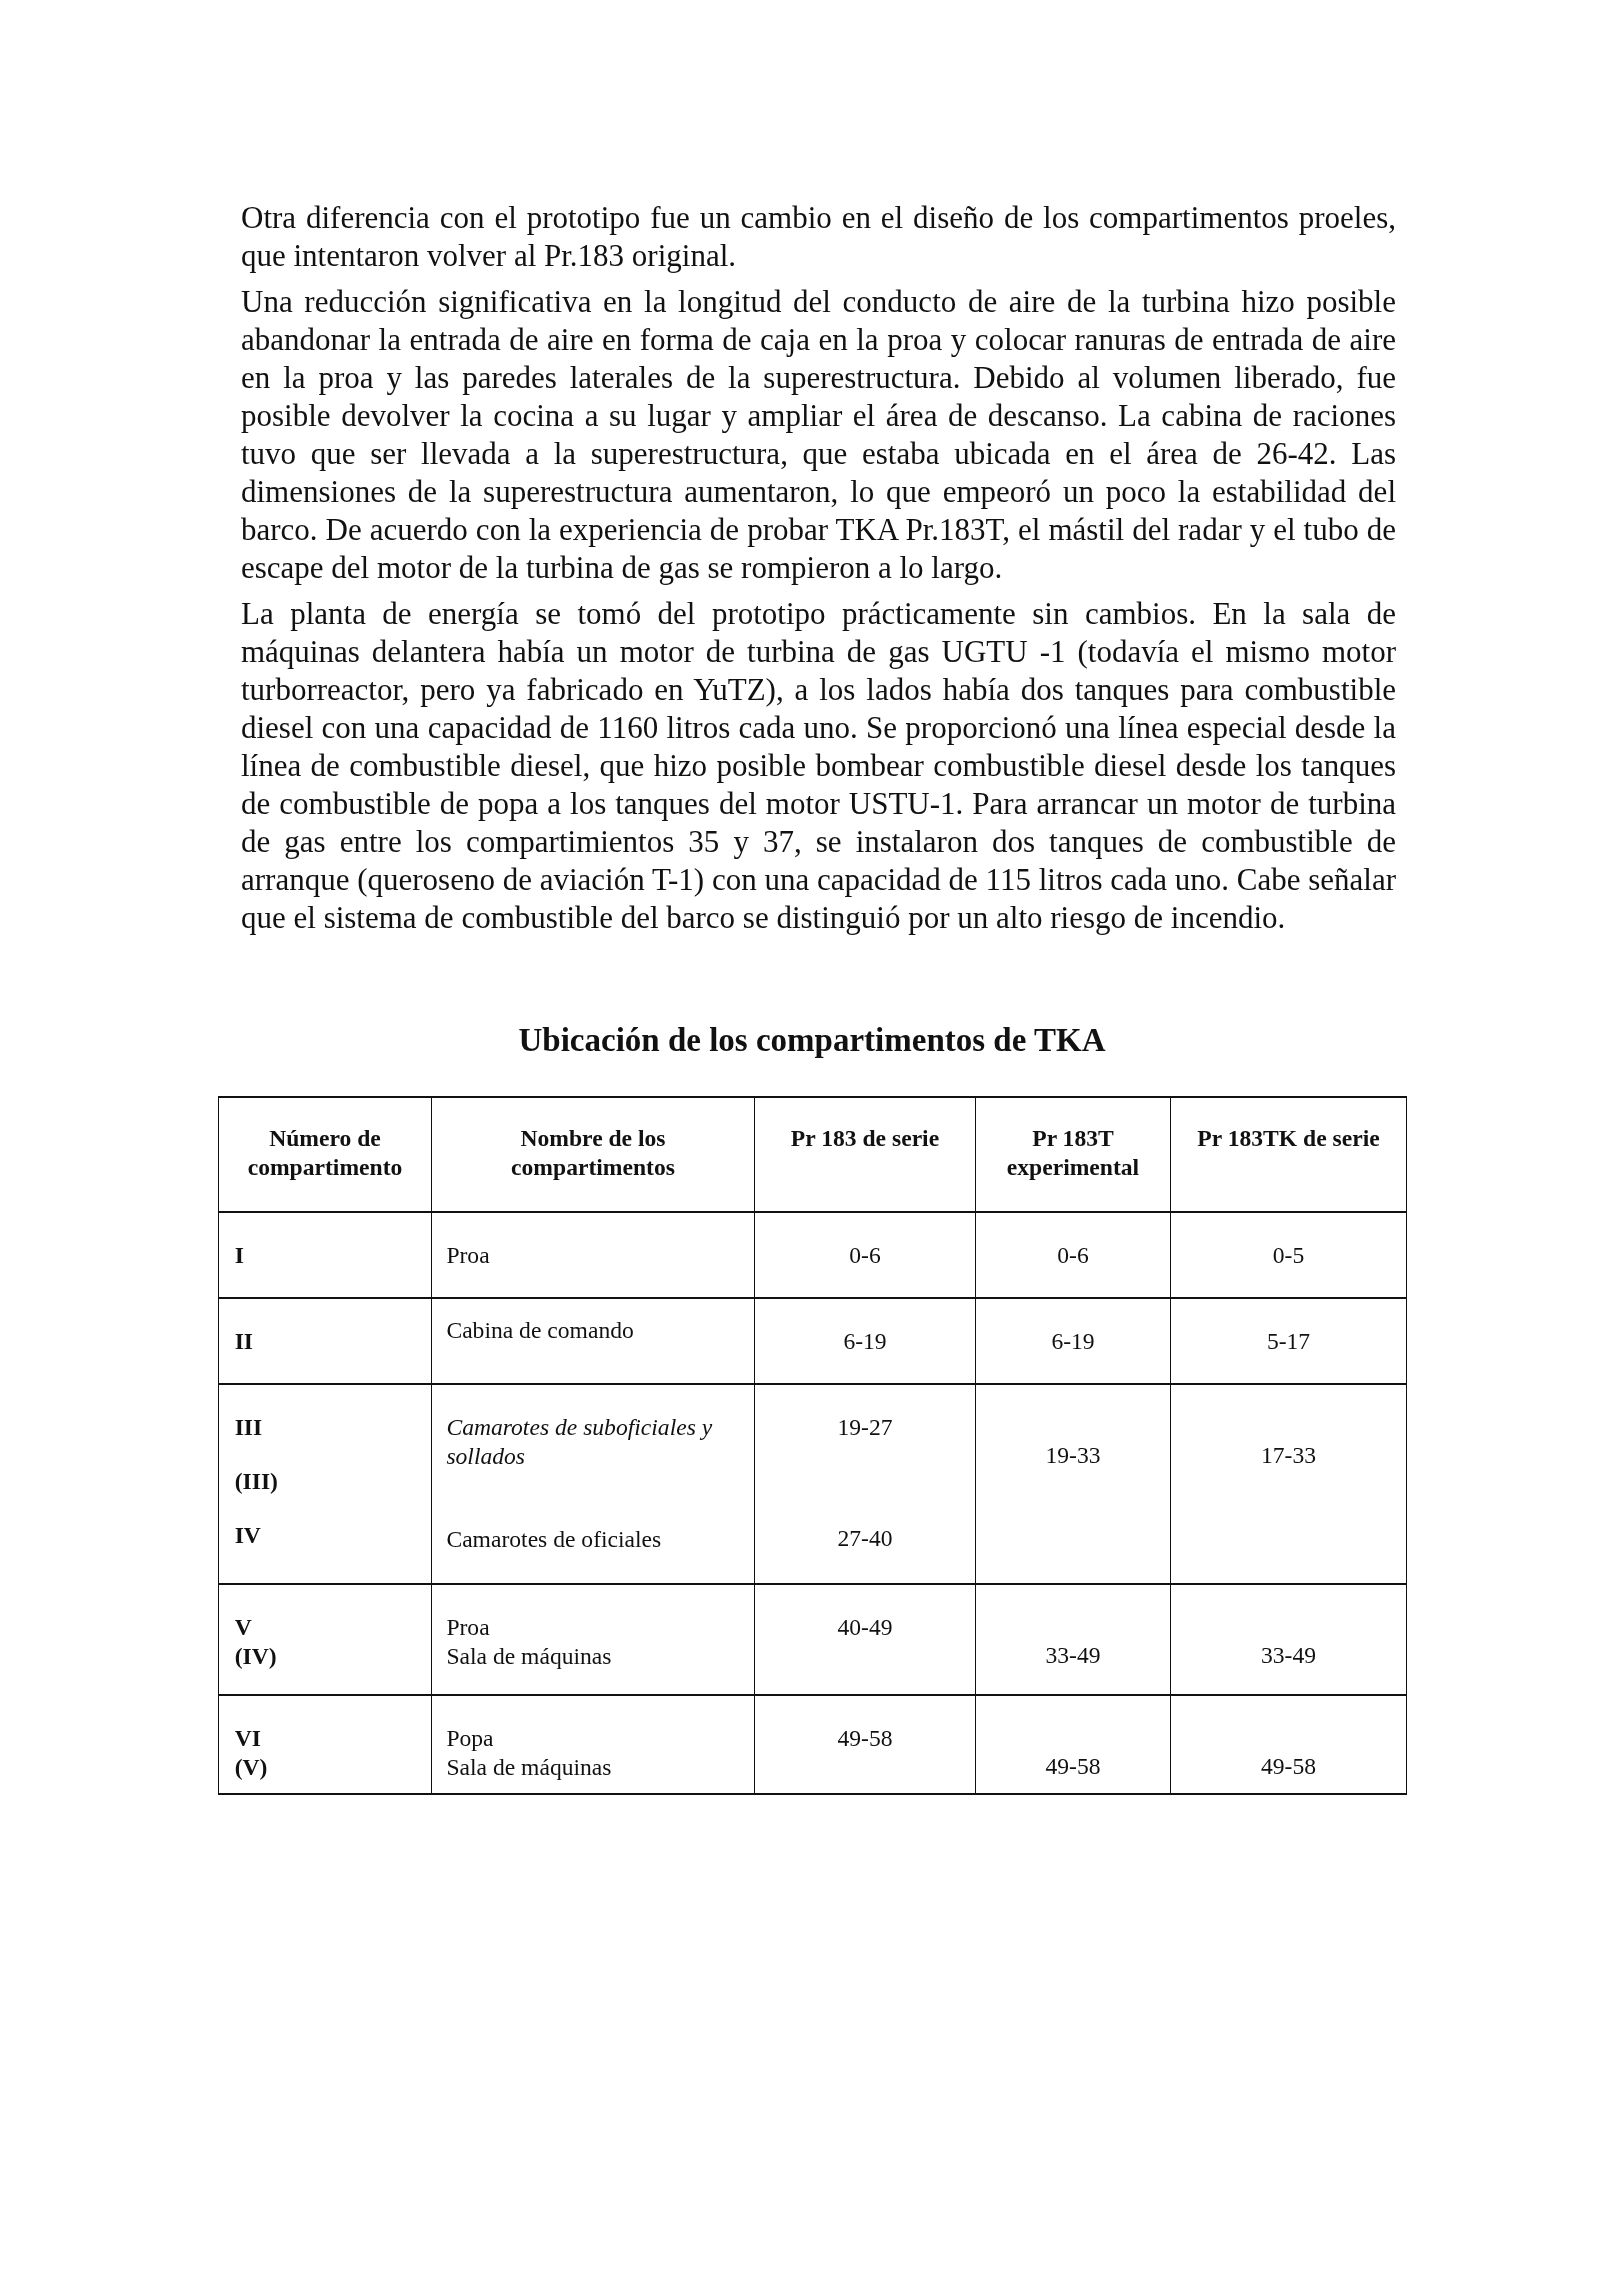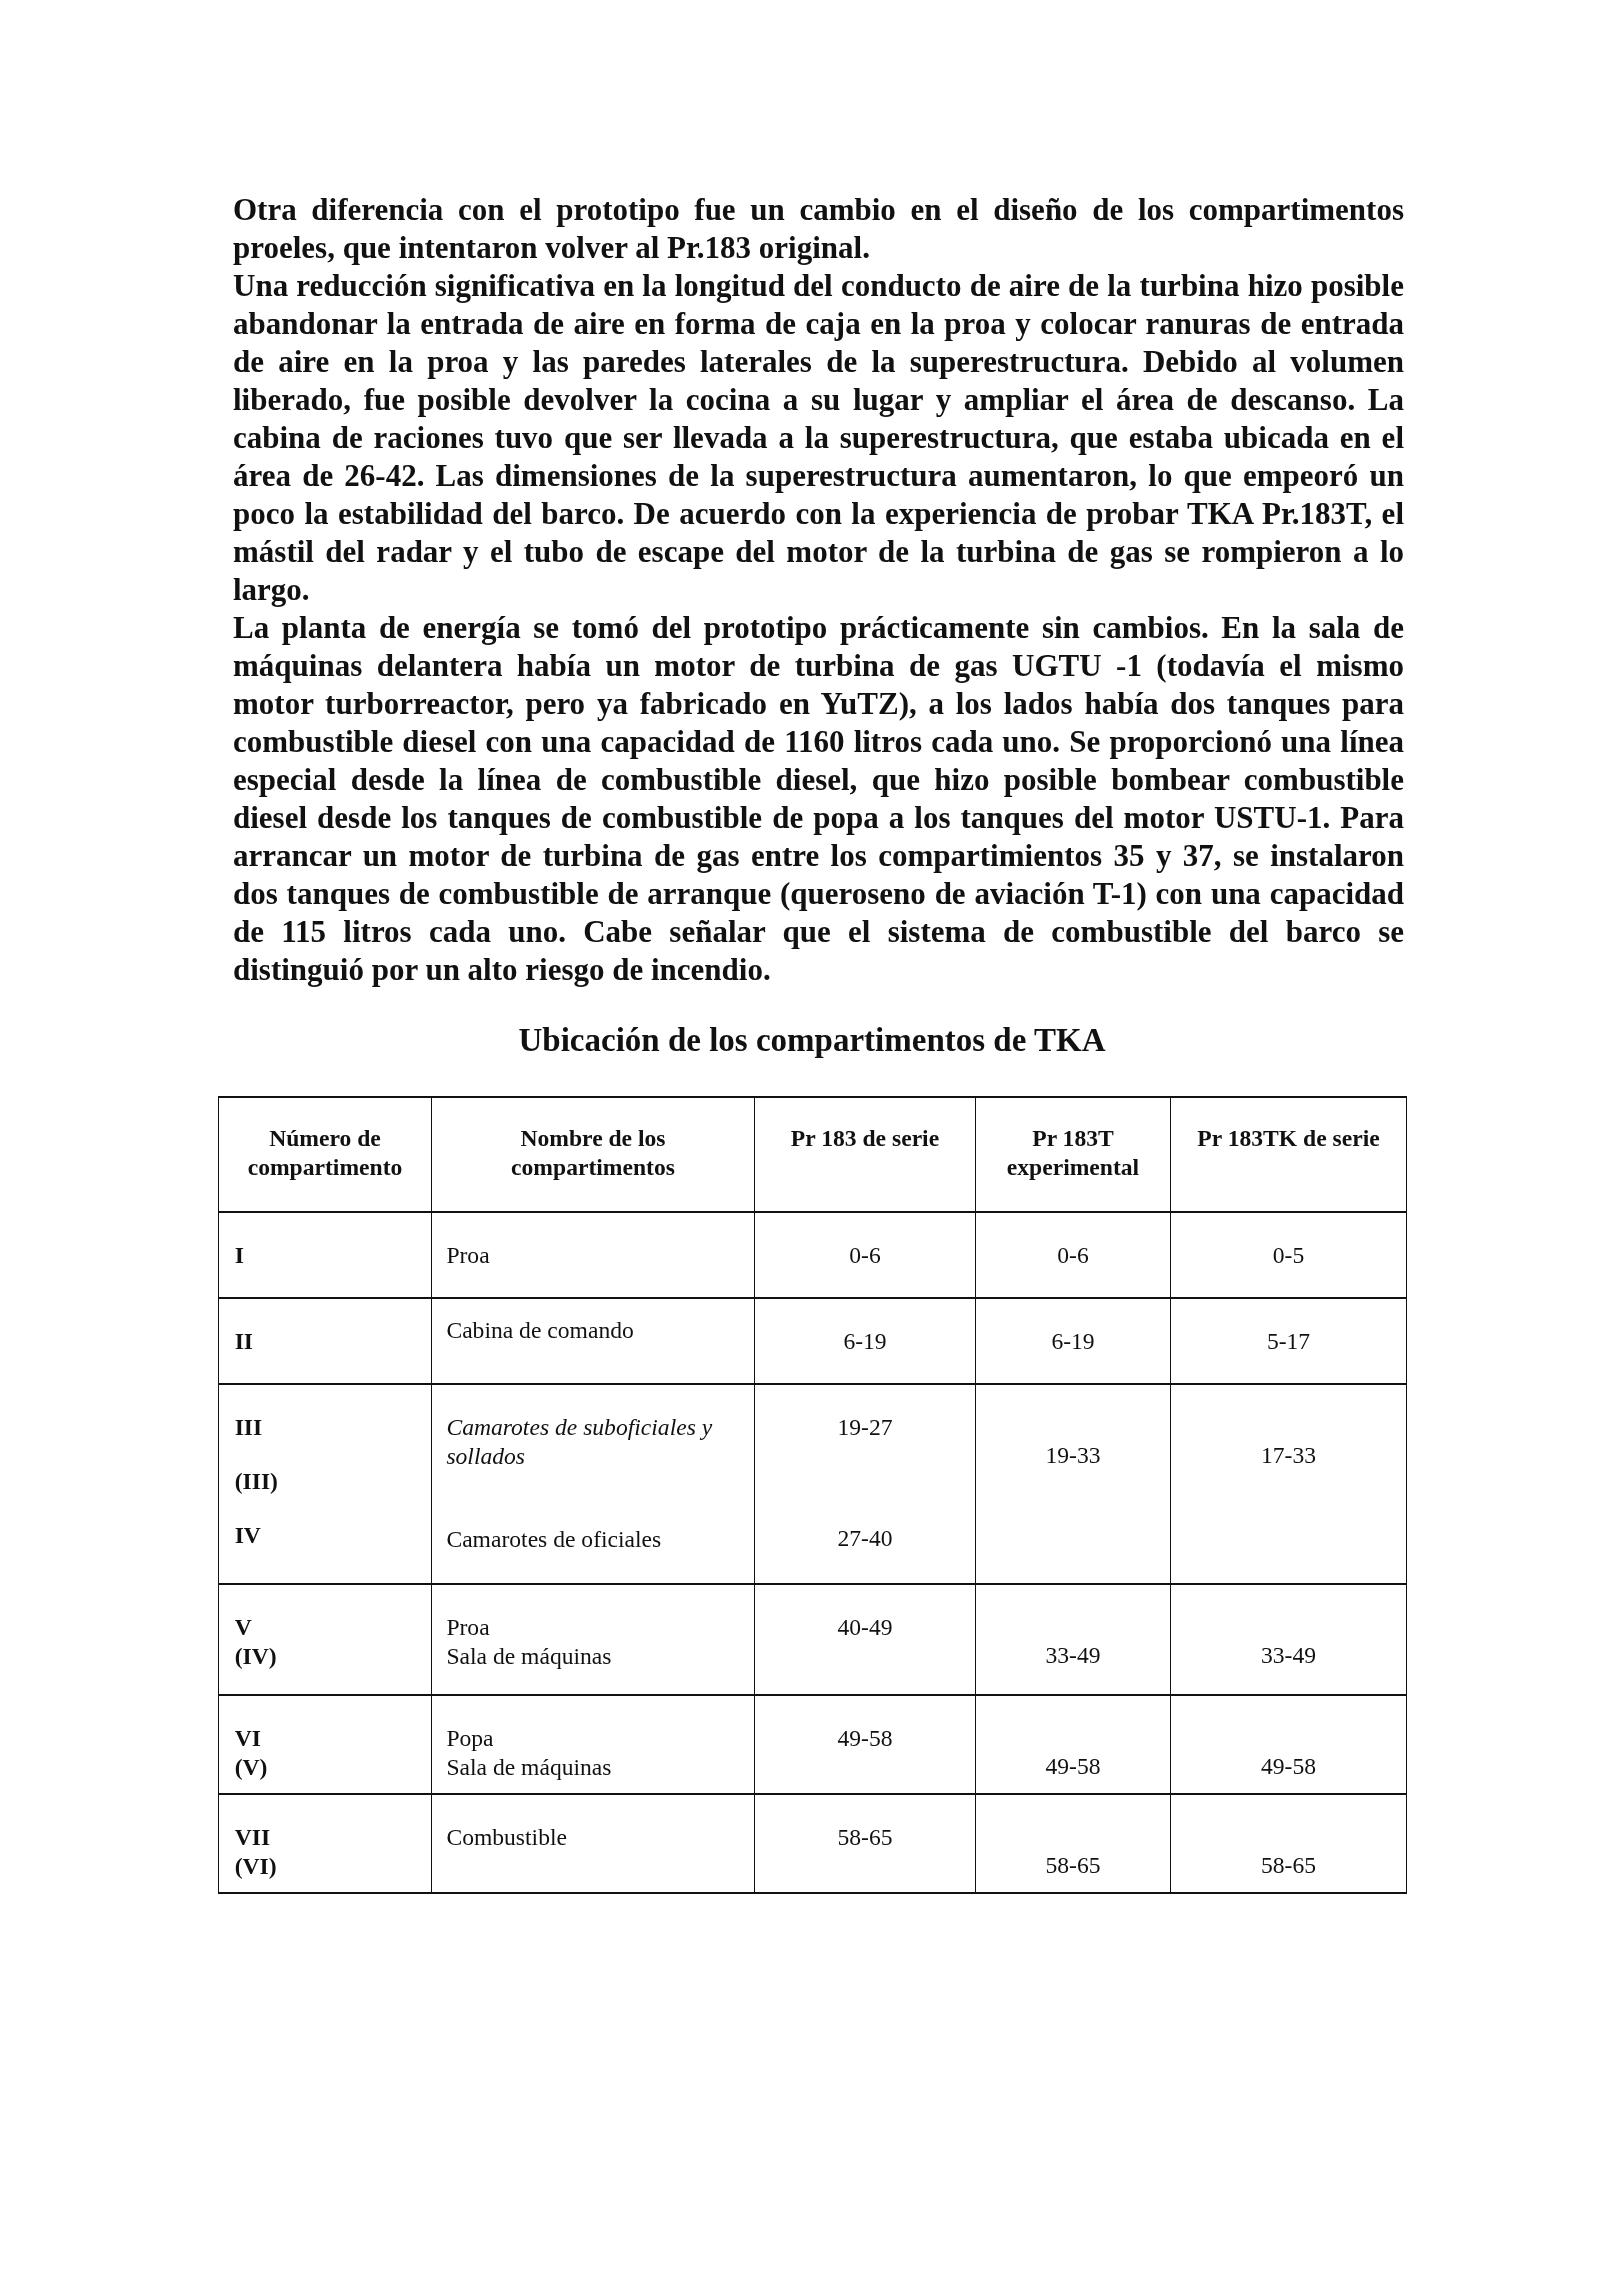--- a/index.html
+++ b/index.html
@@ -18,22 +18,21 @@
   .page-text {
     position: absolute;
     left: 233px;
     top: 191px;
     width: 1171px;
     font-size: 31px;
     line-height: 38px;
     text-align: justify;
   }
   .page-text p {
-    margin: 0;
-    font-weight: bold;
+    margin: 8px;
   }
   .table-title {
     position: absolute;
     left: 218px;
     width: 1188px;
     top: 1021px;
     text-align: center;
     font-weight: bold;
     font-size: 33px;
     line-height: 39px;
@@ -191,26 +190,16 @@
       </td>
       <td class="cell-name stack" style="padding-top:27.5px;">
         <span>Popa</span>
         <span>Sala de máquinas</span>
       </td>
       <td class="cell-val" style="padding-top:27.5px;">49-58</td>
       <td class="cell-val" style="padding-top:56px;">49-58</td>
       <td class="cell-val" style="padding-top:56px;">49-58</td>
     </tr>
 
-    <tr style="height:99px;">
-      <td class="cell-num stack" style="padding-top:27.5px;">
-        <span>VII</span>
-        <span>(VI)</span>
-      </td>
-      <td class="cell-name" style="padding-top:27.5px;">Combustible</td>
-      <td class="cell-val" style="padding-top:27.5px;">58-65</td>
-      <td class="cell-val" style="padding-top:56px;">58-65</td>
-      <td class="cell-val" style="padding-top:56px;">58-65</td>
-    </tr>
 
   </tbody>
 </table>
 
 
 </body></html>

